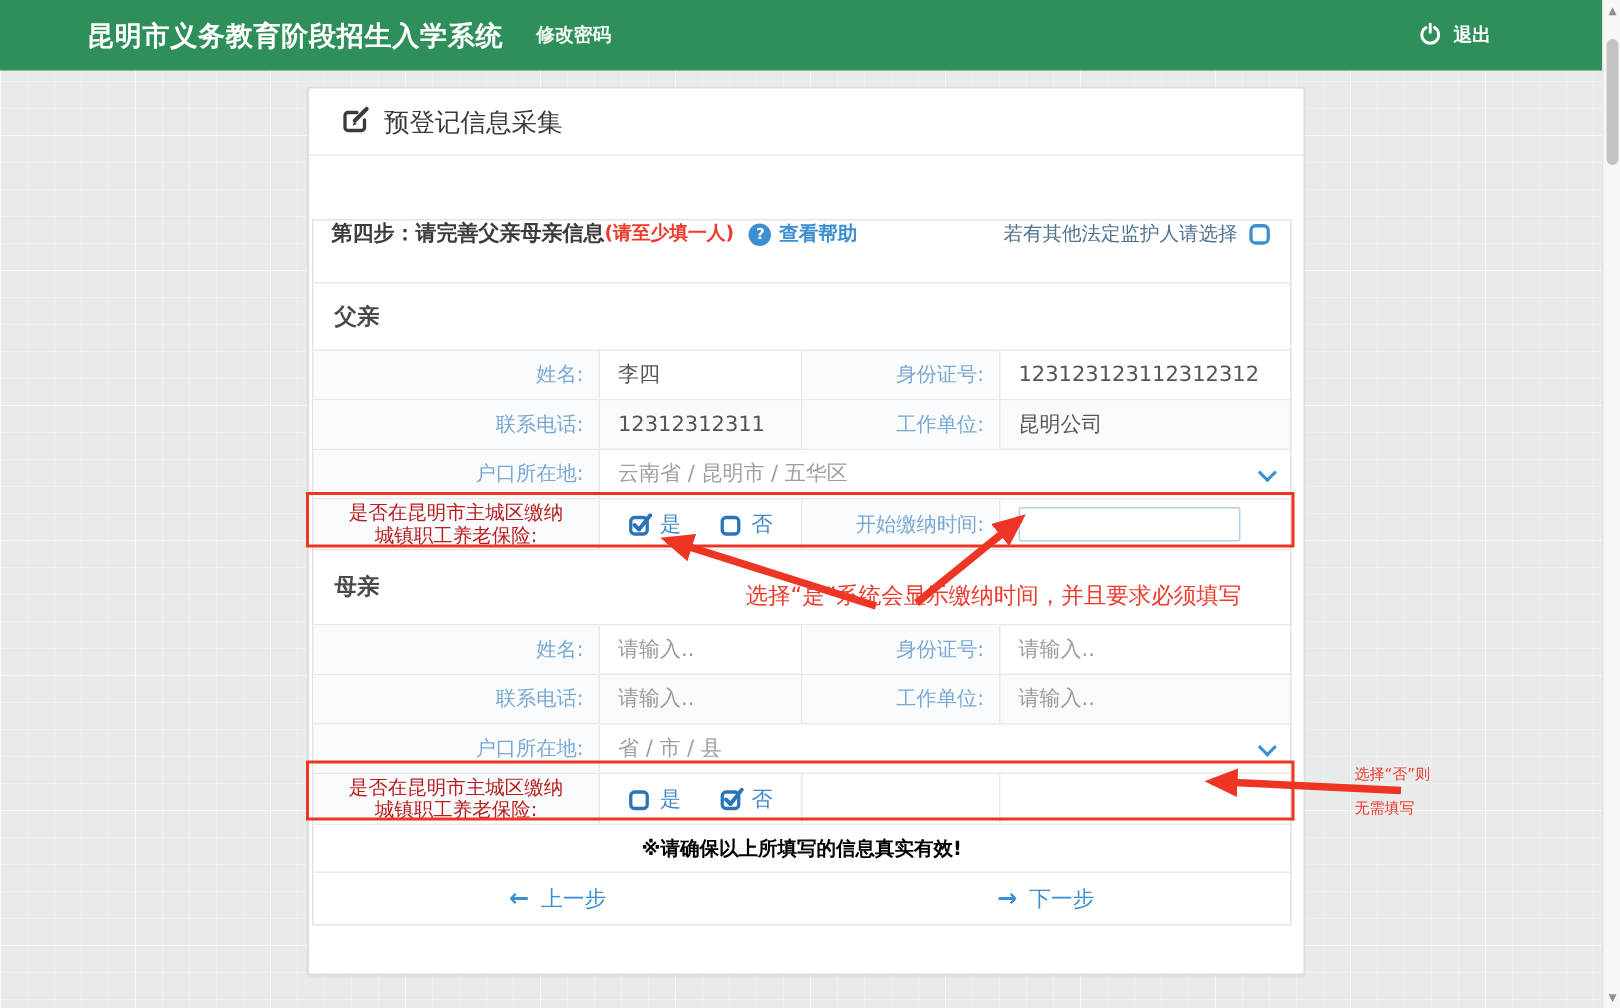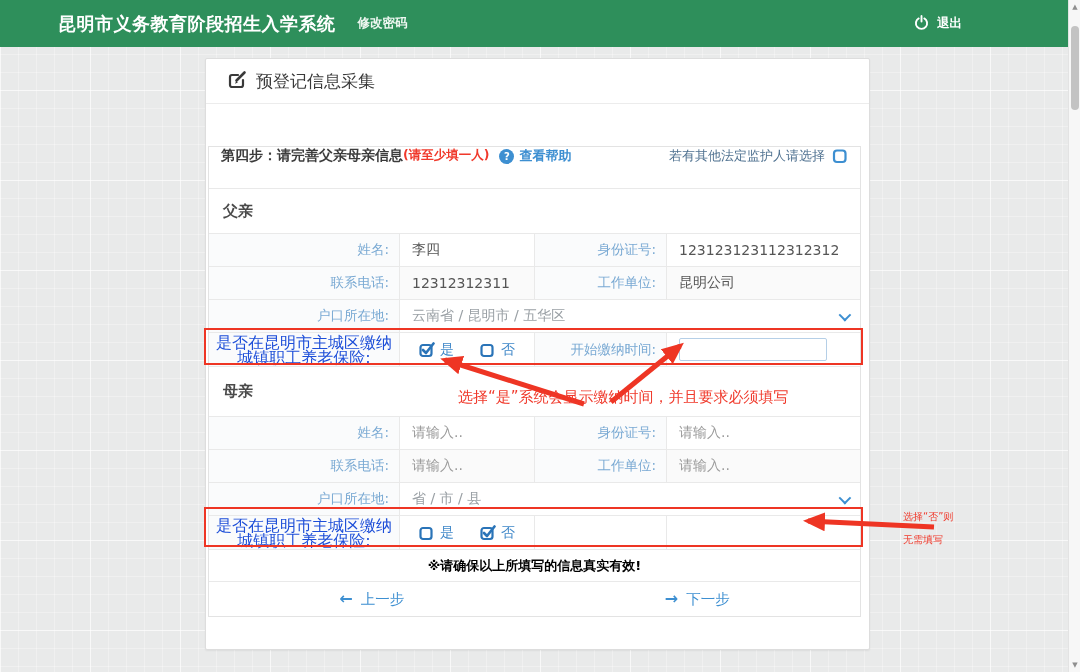--- a/index.html
+++ b/index.html
@@ -16,21 +16,21 @@
     background-size:90px 90px, 90px 90px, 18px 18px, 18px 18px;
   }
 
   
   .topbar { position:absolute; left:0; top:0; width:1080px; height:47px;
     background:#2e8f5b; display:flex; align-items:center; z-index:8; color:#fff; }
   .brand { margin-left:58px; font-size:18px; font-weight:bold; letter-spacing:.5px; }
   .navlink { margin-left:22px; font-size:12.5px; font-weight:bold; color:#eef7f1;
     cursor:pointer; text-decoration:none; }
   .topbar .spacer { flex:1; }
-  .logout { display:flex; align-items:center; gap:8px; margin-right:118px;
+  .logout { display:flex; align-items:center; gap:8px; margin-right:86px;
     font-size:12.5px; font-weight:bold; cursor:pointer; }
 
   
   .scrollbar { position:absolute; right:0; top:0; width:12px; height:672px;
     background:#f7f7f7; border-left:1px solid #e3e3e3; z-index:20; }
   .sb-arrow { position:absolute; left:0; width:12px; text-align:center;
     font-size:7px; color:#8f8f8f; line-height:12px; }
   .sb-up { top:1px; } .sb-down { bottom:1px; }
   .sb-thumb { position:absolute; left:2px; top:26px; width:8px; height:84px;
     background:#c3c3c3; border-radius:4px; }
@@ -80,21 +80,21 @@
   .val { padding-left:12px; font-size:14px; color:#555; }
   .placeholder { color:#9b9b9b; }
   .muted { color:#9aa0a5; }
   .wide { flex:1; justify-content:space-between; padding-right:12px;gap:41px; }
 
   .chevron { width:9px; height:9px; border-right:2.5px solid #3d8fd1;
     border-bottom:2.5px solid #3d8fd1; transform:rotate(45deg) translateY(-2px);
     cursor:pointer; flex:none; }
 
   .ins-lab { flex-direction:column; justify-content:center; align-items:center;
-    padding:0; font-size:16px; color:#1d4ed8; line-height:15px;
+    padding:0; font-size:13px; color:#b91c1c; line-height:15px;
     background:#fafbfc; text-align:right; }
   .cb-group { justify-content:center; gap:26px; }
   .cb-item { display:flex; align-items:center; gap:5px; cursor:pointer; }
   .cb-item svg .tick { display:none; }
   .cb-item.checked svg .tick { display:block; }
   .cb-label { font-size:14px; color:#3f87c8; }
   .time-input { margin-left:12px; width:148px; height:23px;
     border:1px solid #b5cfe7; border-radius:2px; background:#fff; outline:none;
     font-size:13px; padding:0 6px; color:#555; }
 
@@ -105,21 +105,21 @@
   .nav-arrow { font-size:16px; font-weight:bold; color:#3d8fd1; line-height:1; }
   .nav-label { font-size:14.5px; color:#3d8fd1; }
 
   
   .red-rect { position:absolute; border:2px solid #ee3524; z-index:5;
     pointer-events:none; }
   .rect-father { left:204px; top:328px; width:659px; height:37px; }
   .rect-mother { left:204px; top:507px; width:659px; height:40px; }
   .arrows { position:absolute; left:0; top:0; z-index:6; pointer-events:none; }
   .note { position:absolute; color:#f0392b; z-index:7; pointer-events:none; }
-  .note-yes { left:458px; top:388px; font-size:15px; }
+  .note-yes { left:497px; top:388px; font-size:15px; }
   .note-no { left:903px; top:505px; font-size:10px; line-height:23px; }
 </style>
 </head>
 <body>
 
 <div class="stage">
 
   <div class="topbar">
     <span class="brand">昆明市义务教育阶段招生入学系统</span>
     <a class="navlink">修改密码</a>

